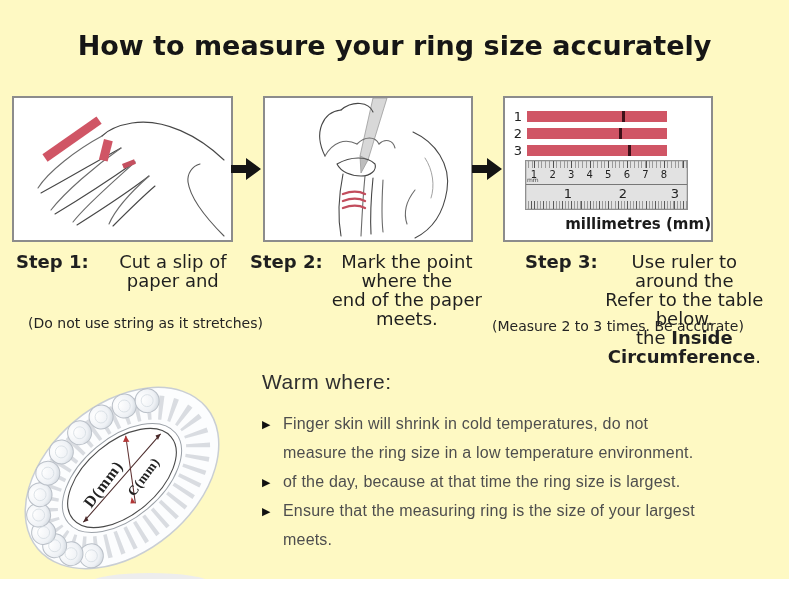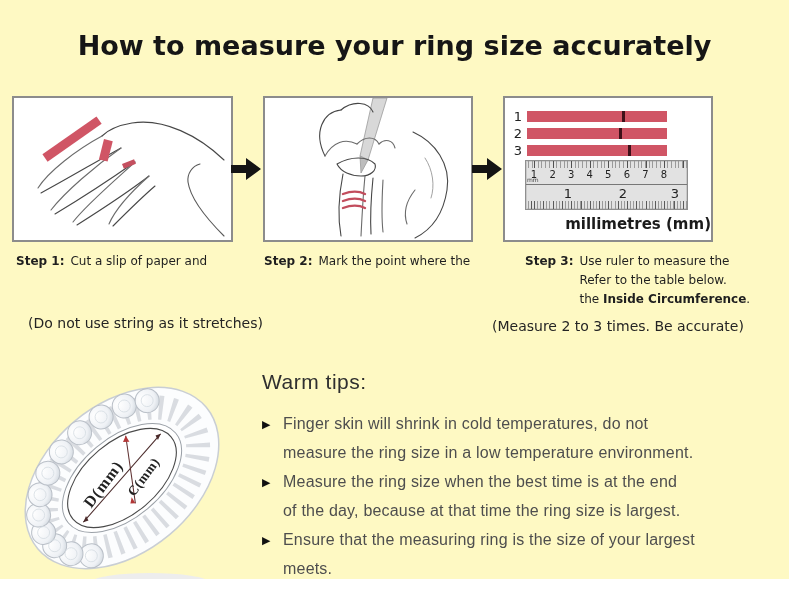--- a/index.html
+++ b/index.html
@@ -39,23 +39,23 @@
       background-position:8px 0,8px 0; }
   .ruler-div { position:absolute; left:0; top:23px; width:100%; height:1px; background:#777; }
   .cm { position:absolute; top:8px; width:12px; text-align:center; font-size:10px; color:#222; }
   .inch { position:absolute; top:25px; width:14px; text-align:center; font-size:13px; color:#222; }
   .mmtiny { position:absolute; left:1px; top:15px; font-size:6px; color:#444; }
   .mm-caption { position:absolute; left:60px; top:117px; width:146px; text-align:right;
                 font-size:15px; font-weight:bold; color:#1b1b1b; }
 
   
   .cap { position:absolute; display:grid; grid-template-columns:auto 1fr; column-gap:6px;
-         font-size:12px; line-height:19px; color:#1f1f1f; }
+         font-size:18px; line-height:19px; color:#1f1f1f;text-align:center; }
   #cap1 { left:16px;  top:252px; width:235px; }
-  #cap2 { left:264px; top:252px; width:235px; }
+  #cap2 { left:250px; top:252px; width:235px; }
   #cap3 { left:497px; top:252px; width:240px;margin-left:28px; }
   .cap .lbl { grid-column:1; grid-row:1; font-weight:bold; white-space:nowrap; }
   .cap .capline { grid-column:2; }
   .note { position:absolute; font-size:14px; color:#242424; }
   #note1 { left:28px;  top:315px; }
   #note3 { left:492px; top:318px; }
 
   
   #ring { position:absolute; left:0; top:366px; }
 
@@ -171,25 +171,26 @@
 
   <div class="cap" id="cap1">
     <span class="lbl">Step 1:</span>
     <span class="capline">Cut a slip of paper and</span>
   </div>
   <div class="note" id="note1">(Do not use string as it stretches)</div>
 
   <div class="cap" id="cap2">
     <span class="lbl">Step 2:</span>
     <span class="capline">Mark the point where the</span>
+    <span class="capline">end of the paper meets.</span>
   </div>
 
   <div class="cap" id="cap3">
     <span class="lbl">Step 3:</span>
-    <span class="capline">Use ruler to measure the</span>
+    <span class="capline">Use ruler to around the</span>
     <span class="capline">Refer to the table below.</span>
     <span class="capline"><span>the </span><b>Inside Circumference</b><span>.</span></span>
   </div>
   <div class="note" id="note3">(Measure 2 to 3 times. Be accurate)</div>
 
   <svg id="ring" width="258" height="240" viewBox="0 0 258 240">
     <defs>
       <radialGradient id="gemg" cx="35%" cy="30%" r="80%">
         <stop offset="0%" stop-color="#ffffff"></stop>
         <stop offset="70%" stop-color="#eef1f5"></stop>
@@ -239,30 +240,29 @@
       <g>
         <line x1="30" y1="-30" x2="-6" y2="28" stroke="#5a2a2a" stroke-width="1"></line>
         <polygon points="30,-30 29,-23 24,-27" fill="#b23737"></polygon>
         <polygon points="-6,28 -5,21 -10,25" fill="#b23737"></polygon>
       </g>
       <text x="14" y="21" transform="rotate(-13)" font-family="Liberation Serif, serif" font-weight="bold" font-size="13.5" letter-spacing="0.5" fill="#222" text-anchor="middle">C(mm)</text>
     </g>
   </svg>
 
   <div id="warmtips">
-    <div class="wt-head">Warm tips:</div>
+    <div class="wt-head">Warm where:</div>
     <div class="wt-list">
       <div class="wt-item">
         <span class="wt-marker">▶</span>
         <span class="wt-line">Finger skin will shrink in cold temperatures, do not</span>
         <span class="wt-line">measure the ring size in a low temperature environment.</span>
       </div>
       <div class="wt-item">
         <span class="wt-marker">▶</span>
-        <span class="wt-line">Measure the ring size when the best time is at the end</span>
         <span class="wt-line">of the day, because at that time the ring size is largest.</span>
       </div>
       <div class="wt-item">
         <span class="wt-marker">▶</span>
         <span class="wt-line">Ensure that the measuring ring is the size of your largest</span>
         <span class="wt-line">meets.</span>
       </div>
     </div>
   </div>
 

